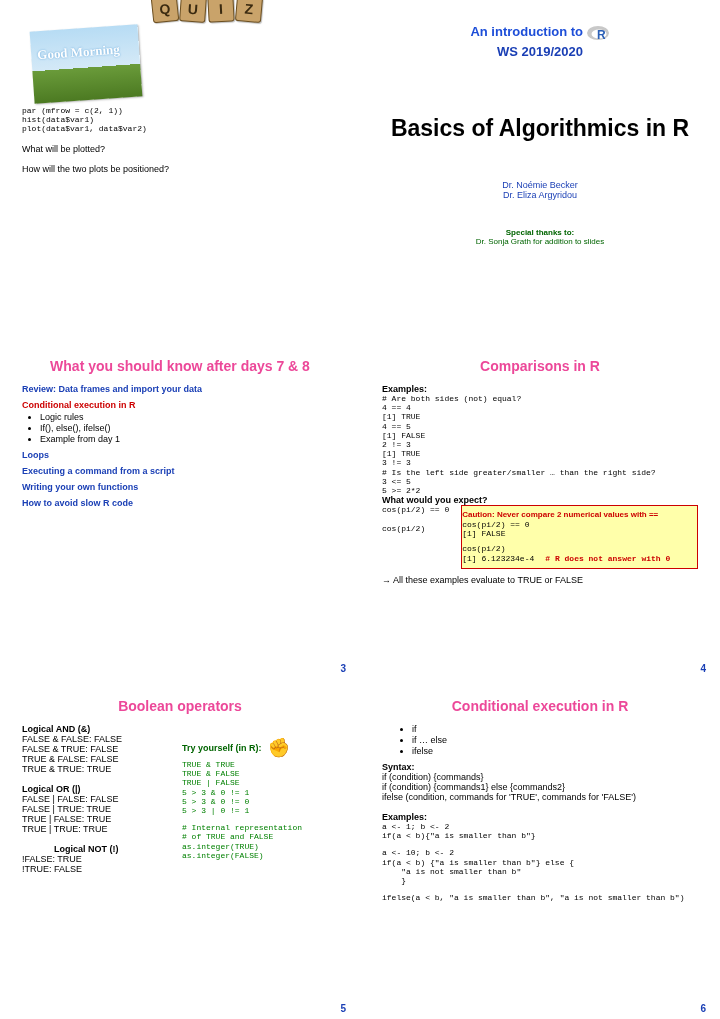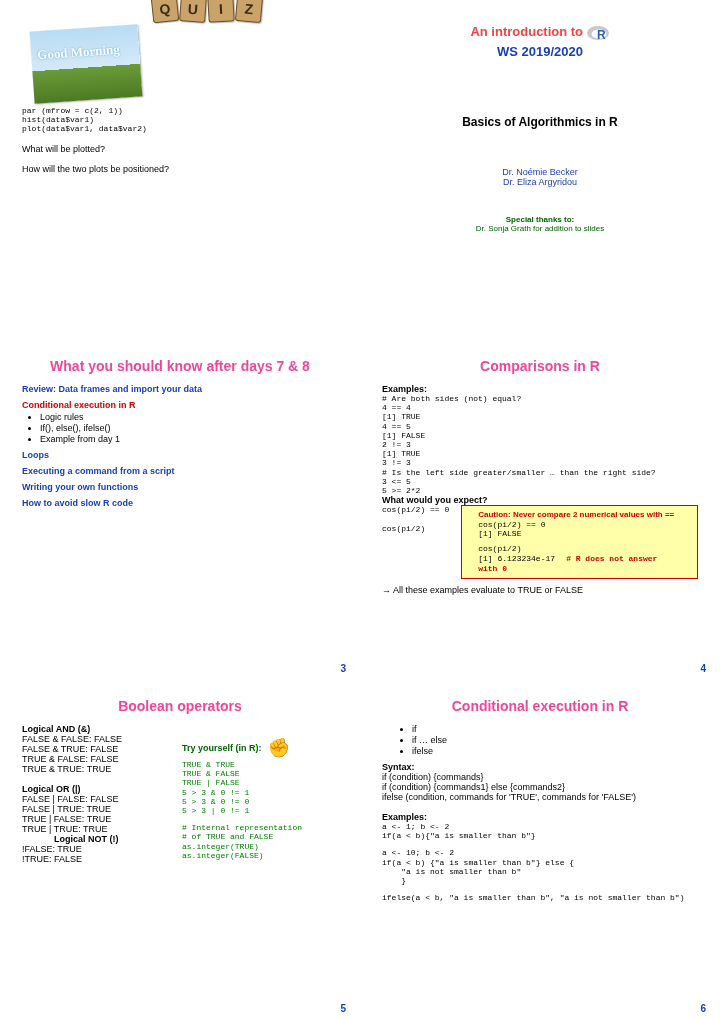--- a/index.html
+++ b/index.html
@@ -32,21 +32,21 @@
   h1.title-blue {
     color: #ec4899;
     font-weight: bold;
     font-size: 14px;
     text-align: center;
     margin-bottom: 10px;
   }
   h1.title-black {
     color: #000;
     font-weight: bold;
-    font-size: 12px;
+    font-size: 23px;
     text-align: center;
   }
   .red { color: #cc4400; }
   .dkred { color: #cc0000; }
   .blue { color: #1a3fb5; }
   .green { color: #008000; }
   .darkgreen { color: #006400; }
   .mono { font-family: "Courier New", monospace; font-size: 8px; line-height: 1.15; }
   .bold { font-weight: bold; }
   .center { text-align: center; }
@@ -80,21 +80,21 @@
   .tile:nth-child(3){transform:rotate(-3deg);} .tile:nth-child(4){transform:rotate(5deg);}
 
   .r-logo { display:inline-block; vertical-align:middle; }
 
   ul.bullets { list-style: disc; padding-left: 18px; margin: 2px 0 6px 0; }
   ul.bullets li { margin: 1px 0; }
 
   .caution-box {
     background: #ffffaa;
     border: 1px solid #cc0000;
-    padding: 4px 16px;
+    padding: 4px 0;
     font-size: 8px;
     line-height: 1.25;
   }
 
   .s4-top { display:flex; align-items:flex-start; gap:12px; }
   .s4-left { flex:0 0 auto; }
   .s4-box { flex:1; }
 
   
   .fist {
@@ -123,21 +123,21 @@
     <div class="mono">hist(data$var1)</div>
     <div class="mono">plot(data$var1, data$var2)</div>
     <br>
     <div>What will be plotted?</div>
     <br>
     <div>How will the two plots be positioned?</div>
   </div>
 
   <div class="slide">
     <div class="center" style="margin-top:6px;">
-      <span class="bold" style="color:#ef4444; font-size:13px;">An introduction to</span>
+      <span class="bold" style="color:#1d4ed8; font-size:13px;">An introduction to</span>
       <span class="r-logo">
         <svg width="24" height="18" viewBox="0 0 24 18">
           <ellipse cx="12" cy="9" rx="11" ry="7" fill="#c8c8c8"></ellipse>
           <ellipse cx="13" cy="10" rx="7.5" ry="4.5" fill="#fff"></ellipse>
           <text x="11" y="15" font-size="12" font-weight="bold" fill="#2b5fb5" font-family="Arial">R</text>
         </svg>
       </span>
       <div class="bold" style="color:#1a3fb5; font-size:13px;">WS 2019/2020</div>
     </div>
     <h1 class="title-black" style="margin-top:56px;">Basics of Algorithmics in R</h1>
@@ -187,21 +187,21 @@
         <div class="mono">cos(pi/2) == 0</div>
         <div class="mono" style="margin-top:10px;">cos(pi/2)</div>
       </div>
       <div class="s4-box caution-box">
         <div class="bold dkred">Caution: Never compare 2 numerical values with ==</div>
         <div class="mono">cos(pi/2) == 0</div>
         <div class="mono">[1] FALSE</div>
         <div style="height:6px;"></div>
         <div class="mono">cos(pi/2)</div>
         <div>
-          <span class="mono">[1] 6.123234e-17</span>
+          <span class="mono">[1] 6.123234e-4</span>
           &nbsp;&nbsp;&nbsp;
           <span class="mono bold dkred"># R does not answer with 0</span>
         </div>
       </div>
     </div>
     <div style="margin-top:6px;">→ All these examples evaluate to TRUE or FALSE</div>
     <div class="slide-num">4</div>
   </div>
 
   <div class="slide">
@@ -211,21 +211,21 @@
         <div class="bold">Logical AND (&amp;)</div>
         <div>FALSE &amp; FALSE: FALSE</div>
         <div>FALSE &amp; TRUE: FALSE</div>
         <div>TRUE &amp; FALSE: FALSE</div>
         <div>TRUE &amp; TRUE: TRUE</div>
         <div class="bold" style="margin-top:10px;">Logical OR (|)</div>
         <div>FALSE | FALSE: FALSE</div>
         <div>FALSE | TRUE: TRUE</div>
         <div>TRUE | FALSE: TRUE</div>
         <div>TRUE | TRUE: TRUE</div>
-        <div class="bold" style="padding-left:32px;">Logical NOT (!)</div>
+        <div class="bold" style="margin-top:10px;padding-left:32px;">Logical NOT (!)</div>
         <div>!FALSE: TRUE</div>
         <div>!TRUE: FALSE</div>
       </div>
       <div style="flex:1;">
         <div style="height:14px;"></div>
         <span class="bold darkgreen">Try yourself (in R):</span>
         <span class="fist" title="Try it yourself!">✊</span>
         <div class="mono green">TRUE &amp; TRUE</div>
         <div class="mono green">TRUE &amp; FALSE</div>
         <div class="mono green">TRUE | FALSE</div>

